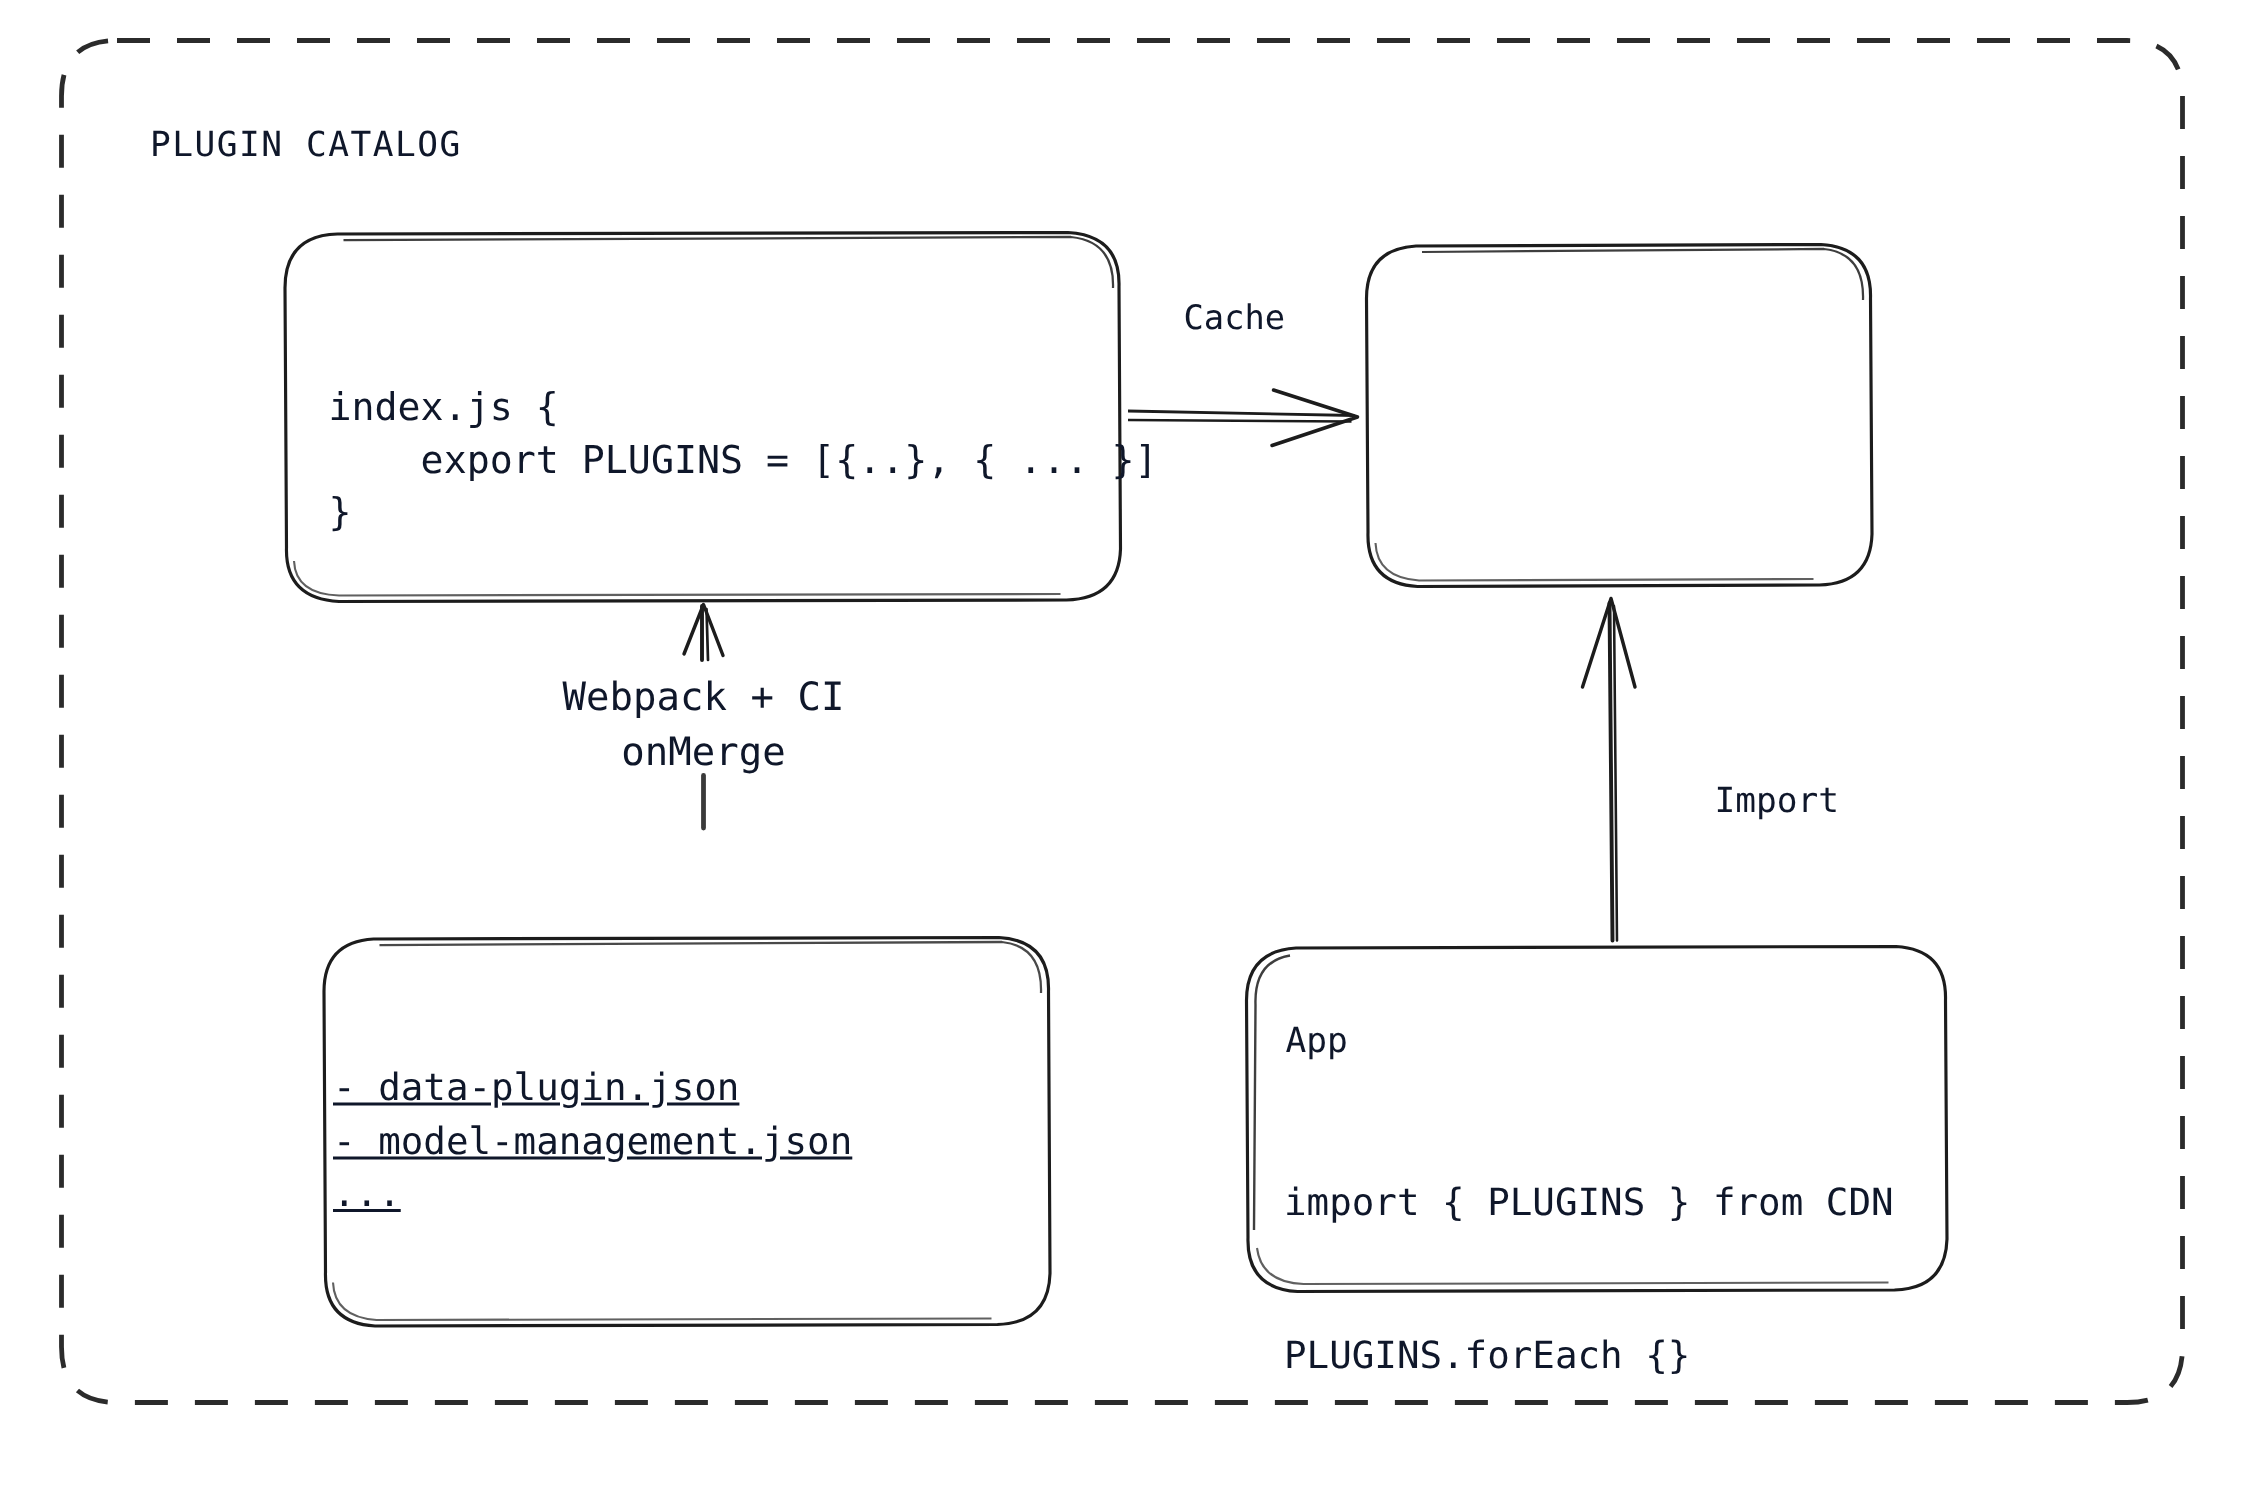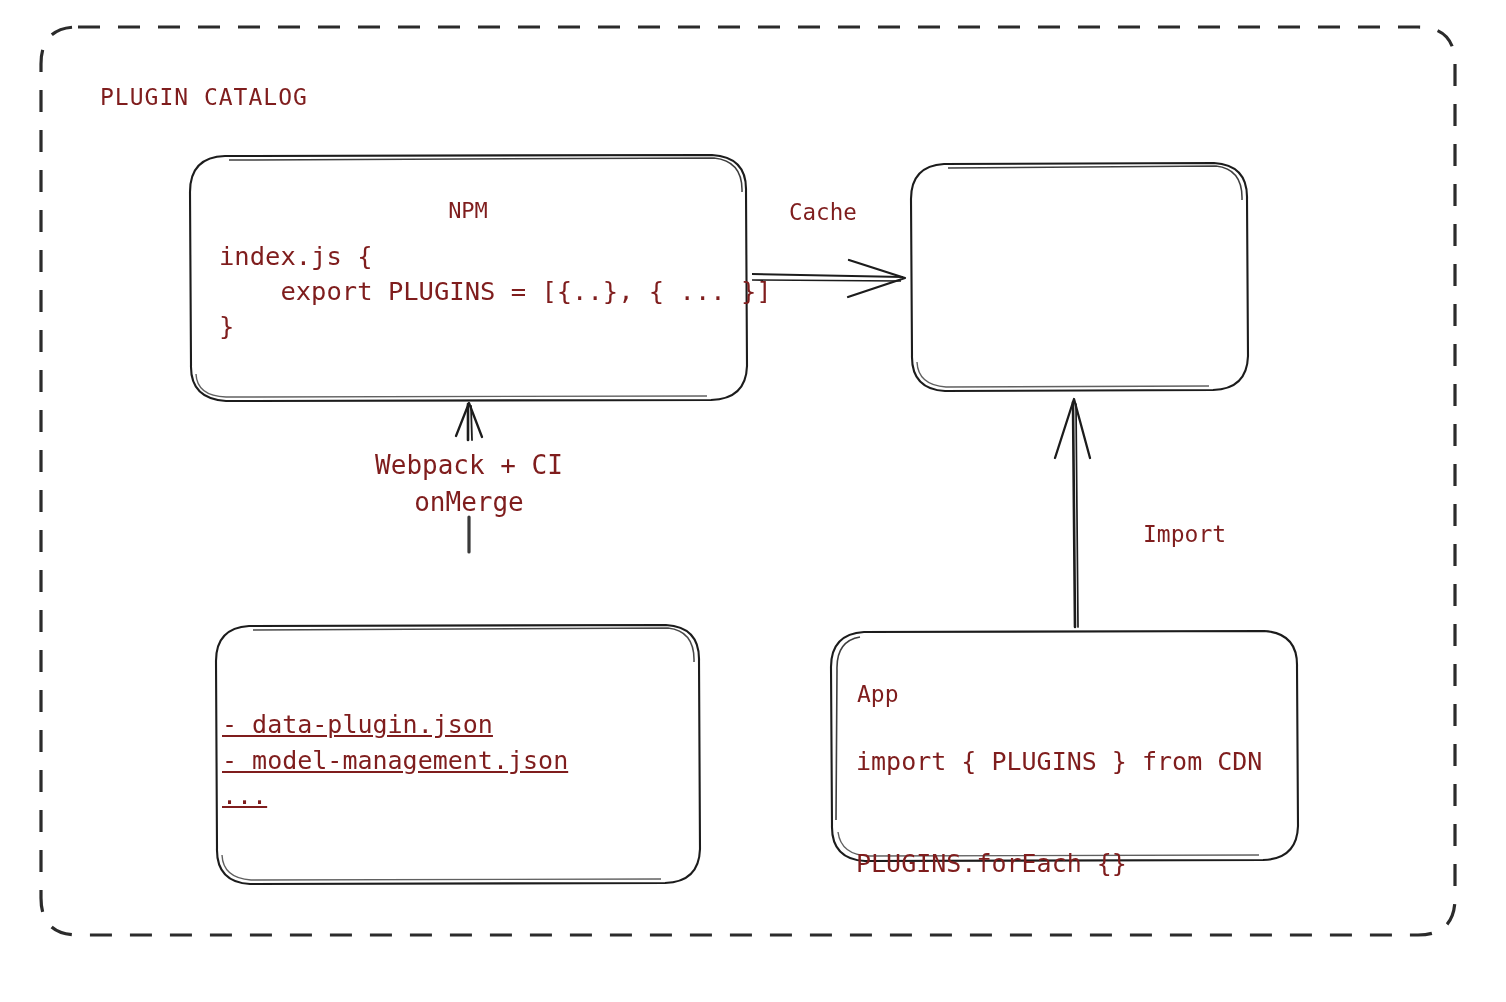--- a/index.html
+++ b/index.html
@@ -23,41 +23,41 @@
     position: absolute;
     left: 0;
     top: 0;
     width: 1506px;
     height: 1002px;
   }
   .lbl {
     position: absolute;
     white-space: pre;
     line-height: 1.32;
-    color: #7f1d1d;
+    color: #0f172a;
     letter-spacing: 0px;
   }
   .frame-title {
     left: 100px;
     top: 82px;
     font-size: 23px;
     letter-spacing: 1px;
   }
   .box-title-center {
     text-align: center;
     font-size: 22px;
   }
   .npm-title {
     left: 190px;
     top: 196px;
     width: 556px;
   }
   .npm-code {
     left: 219px;
-    top: 239px;
+    top: 255px;
     font-size: 25.5px;
     line-height: 1.38;
   }
   .cdn-title {
     left: 912px;
     top: 264px;
     width: 336px;
     font-size: 23px;
   }
   .cache-label {
@@ -90,21 +90,21 @@
     top: 519px;
     font-size: 23px;
   }
   .app-title {
     left: 857px;
     top: 679px;
     font-size: 23px;
   }
   .app-code {
     left: 856px;
-    top: 736px;
+    top: 776px;
     font-size: 25px;
     line-height: 2.04;
   }
 </style>
 </head>
 <body>
 
 <div id="canvas">
 
   <svg id="sketch" viewBox="0 0 1506 1002">
@@ -152,21 +152,20 @@
 
     <g>
       <path d="M 1075 627 L 1073 402" fill="none" stroke="#1c1c1c" stroke-width="2.6" stroke-linecap="round"></path>
       <path d="M 1078 627 L 1076 404" fill="none" stroke="#1c1c1c" stroke-width="1.7" stroke-linecap="round"></path>
       <path d="M 1055 458 L 1074 399 L 1090 458" fill="none" stroke="#1c1c1c" stroke-width="2.3" stroke-linecap="round" stroke-linejoin="round"></path>
     </g>
   </svg>
 
   <div class="lbl frame-title">PLUGIN CATALOG</div>
 
-  <div class="lbl npm-title box-title-center">NPM</div>
   <div class="lbl npm-code">index.js {
     export PLUGINS = [{..}, { ... }]
 }</div>
 
 
   <div class="lbl cache-label">Cache</div>
 
   <div class="lbl webpack-label">Webpack + CI
 onMerge</div>
 

